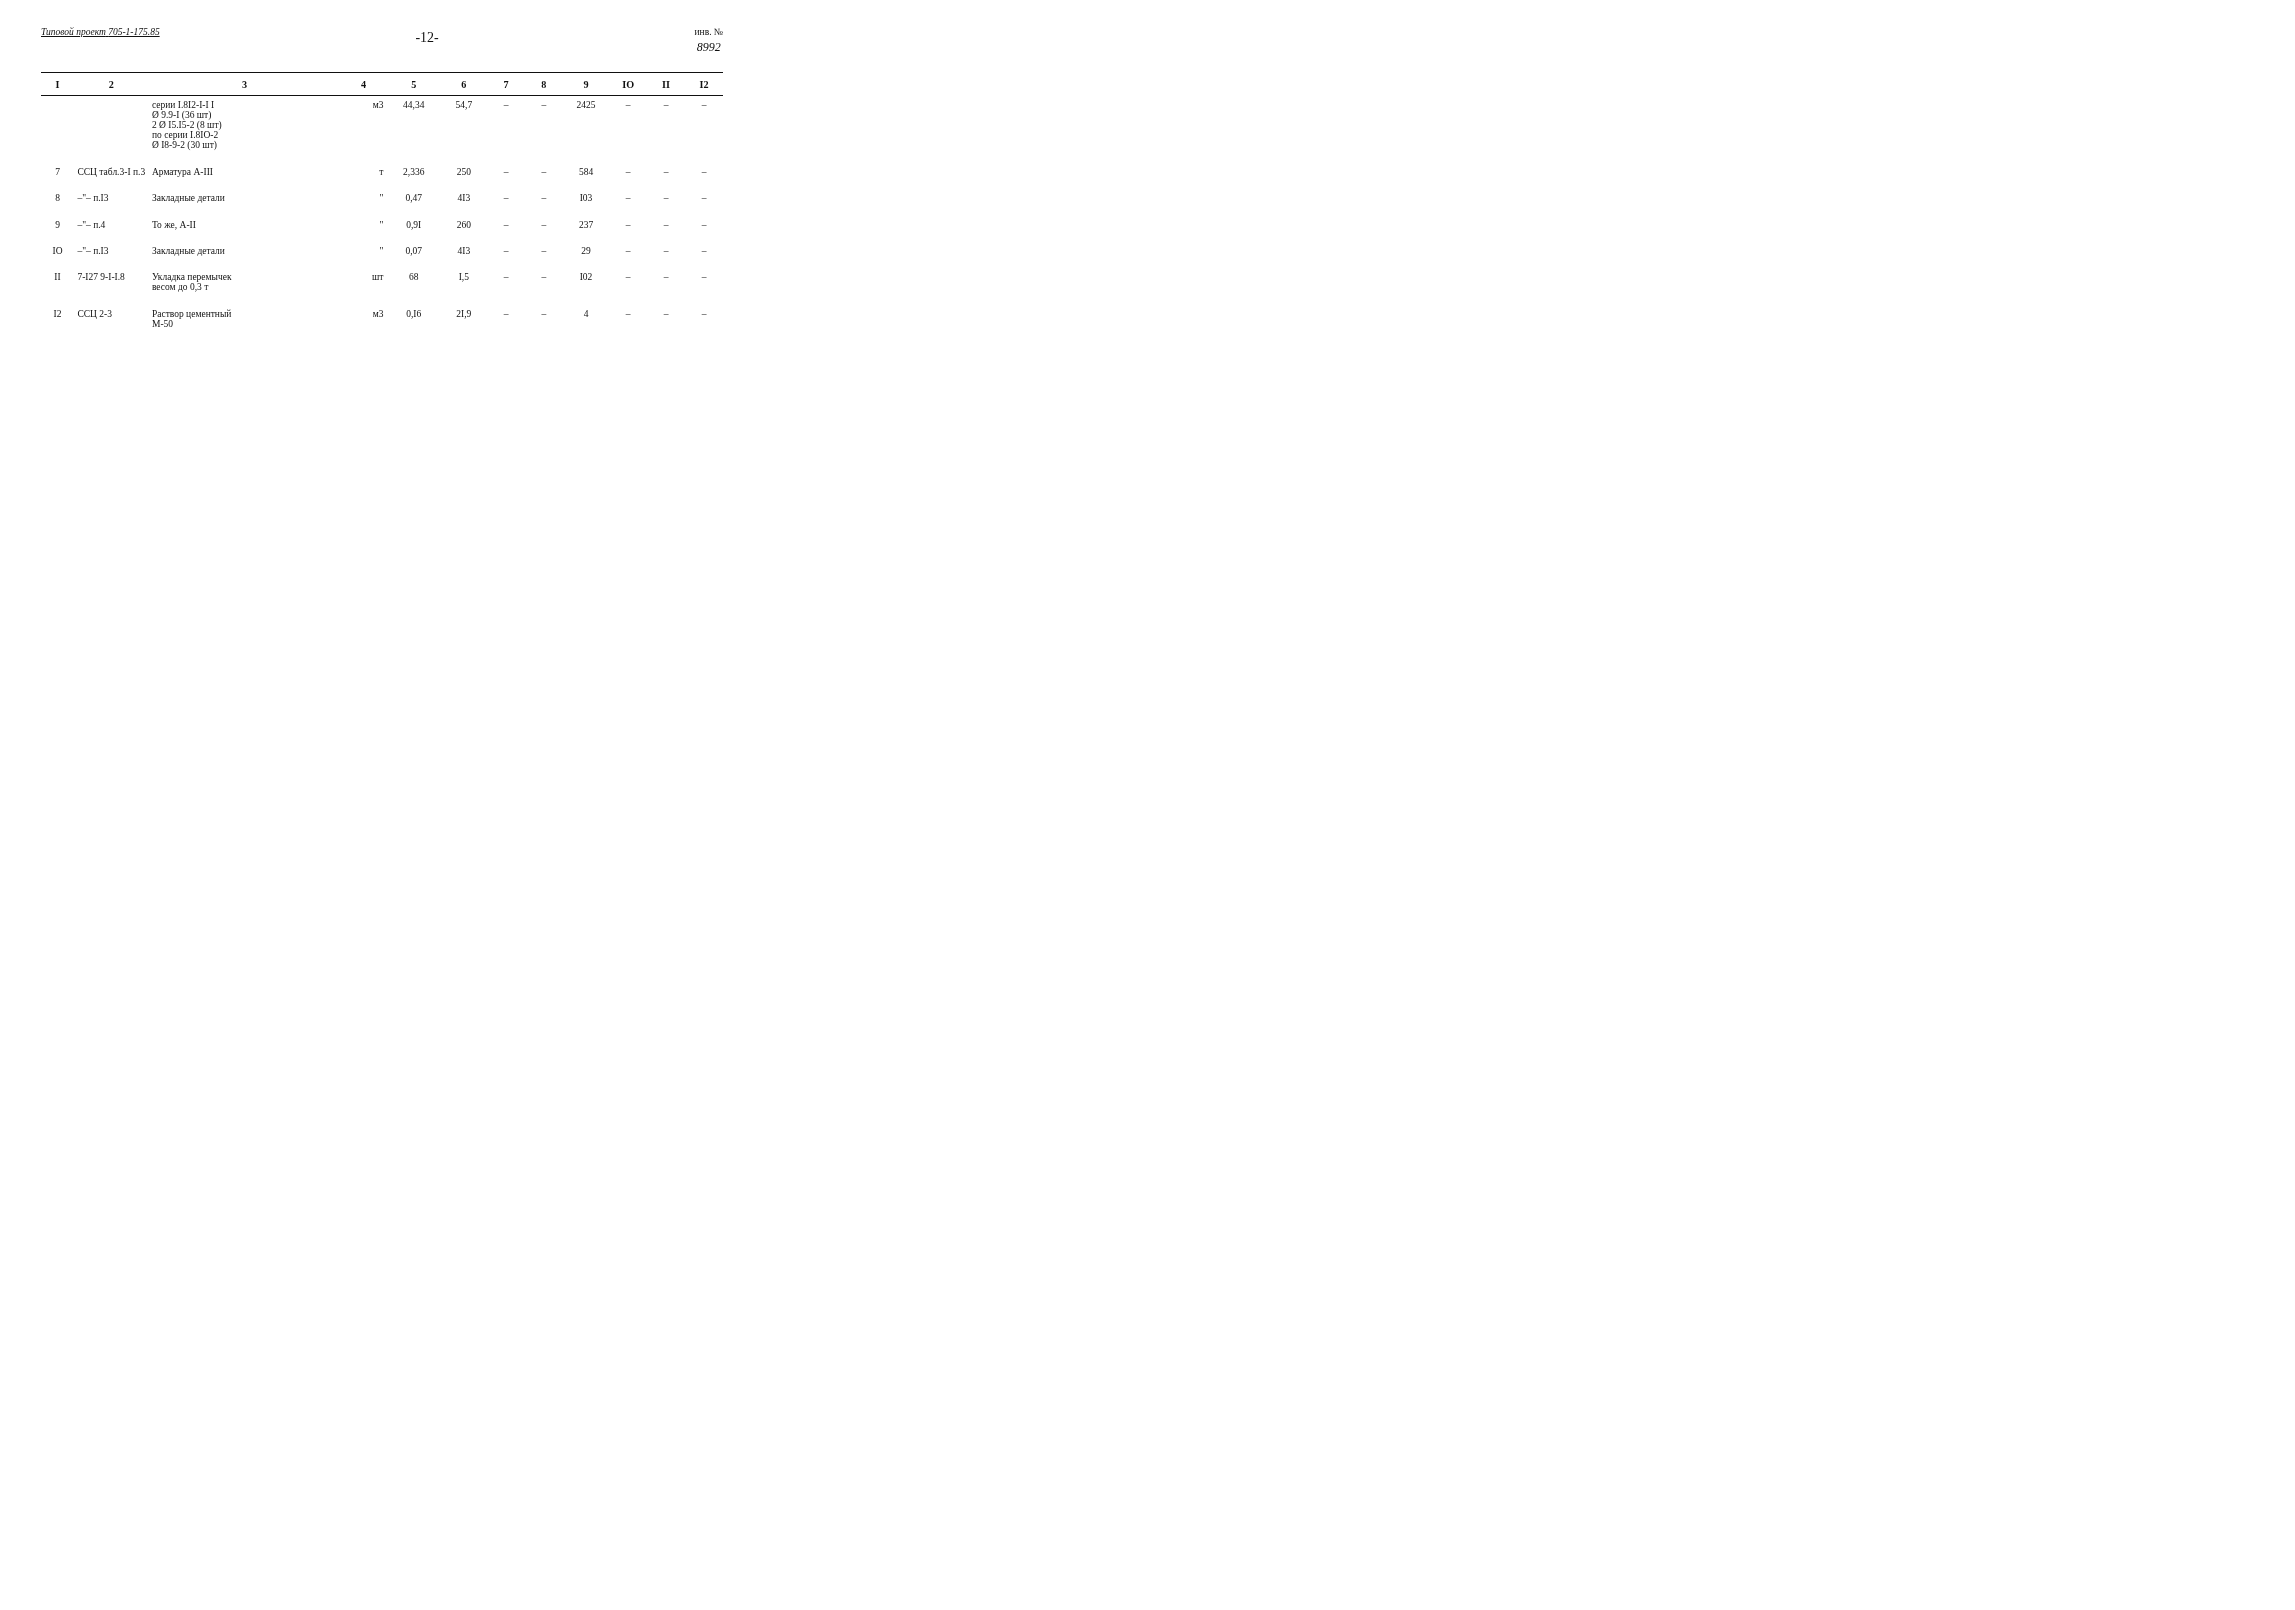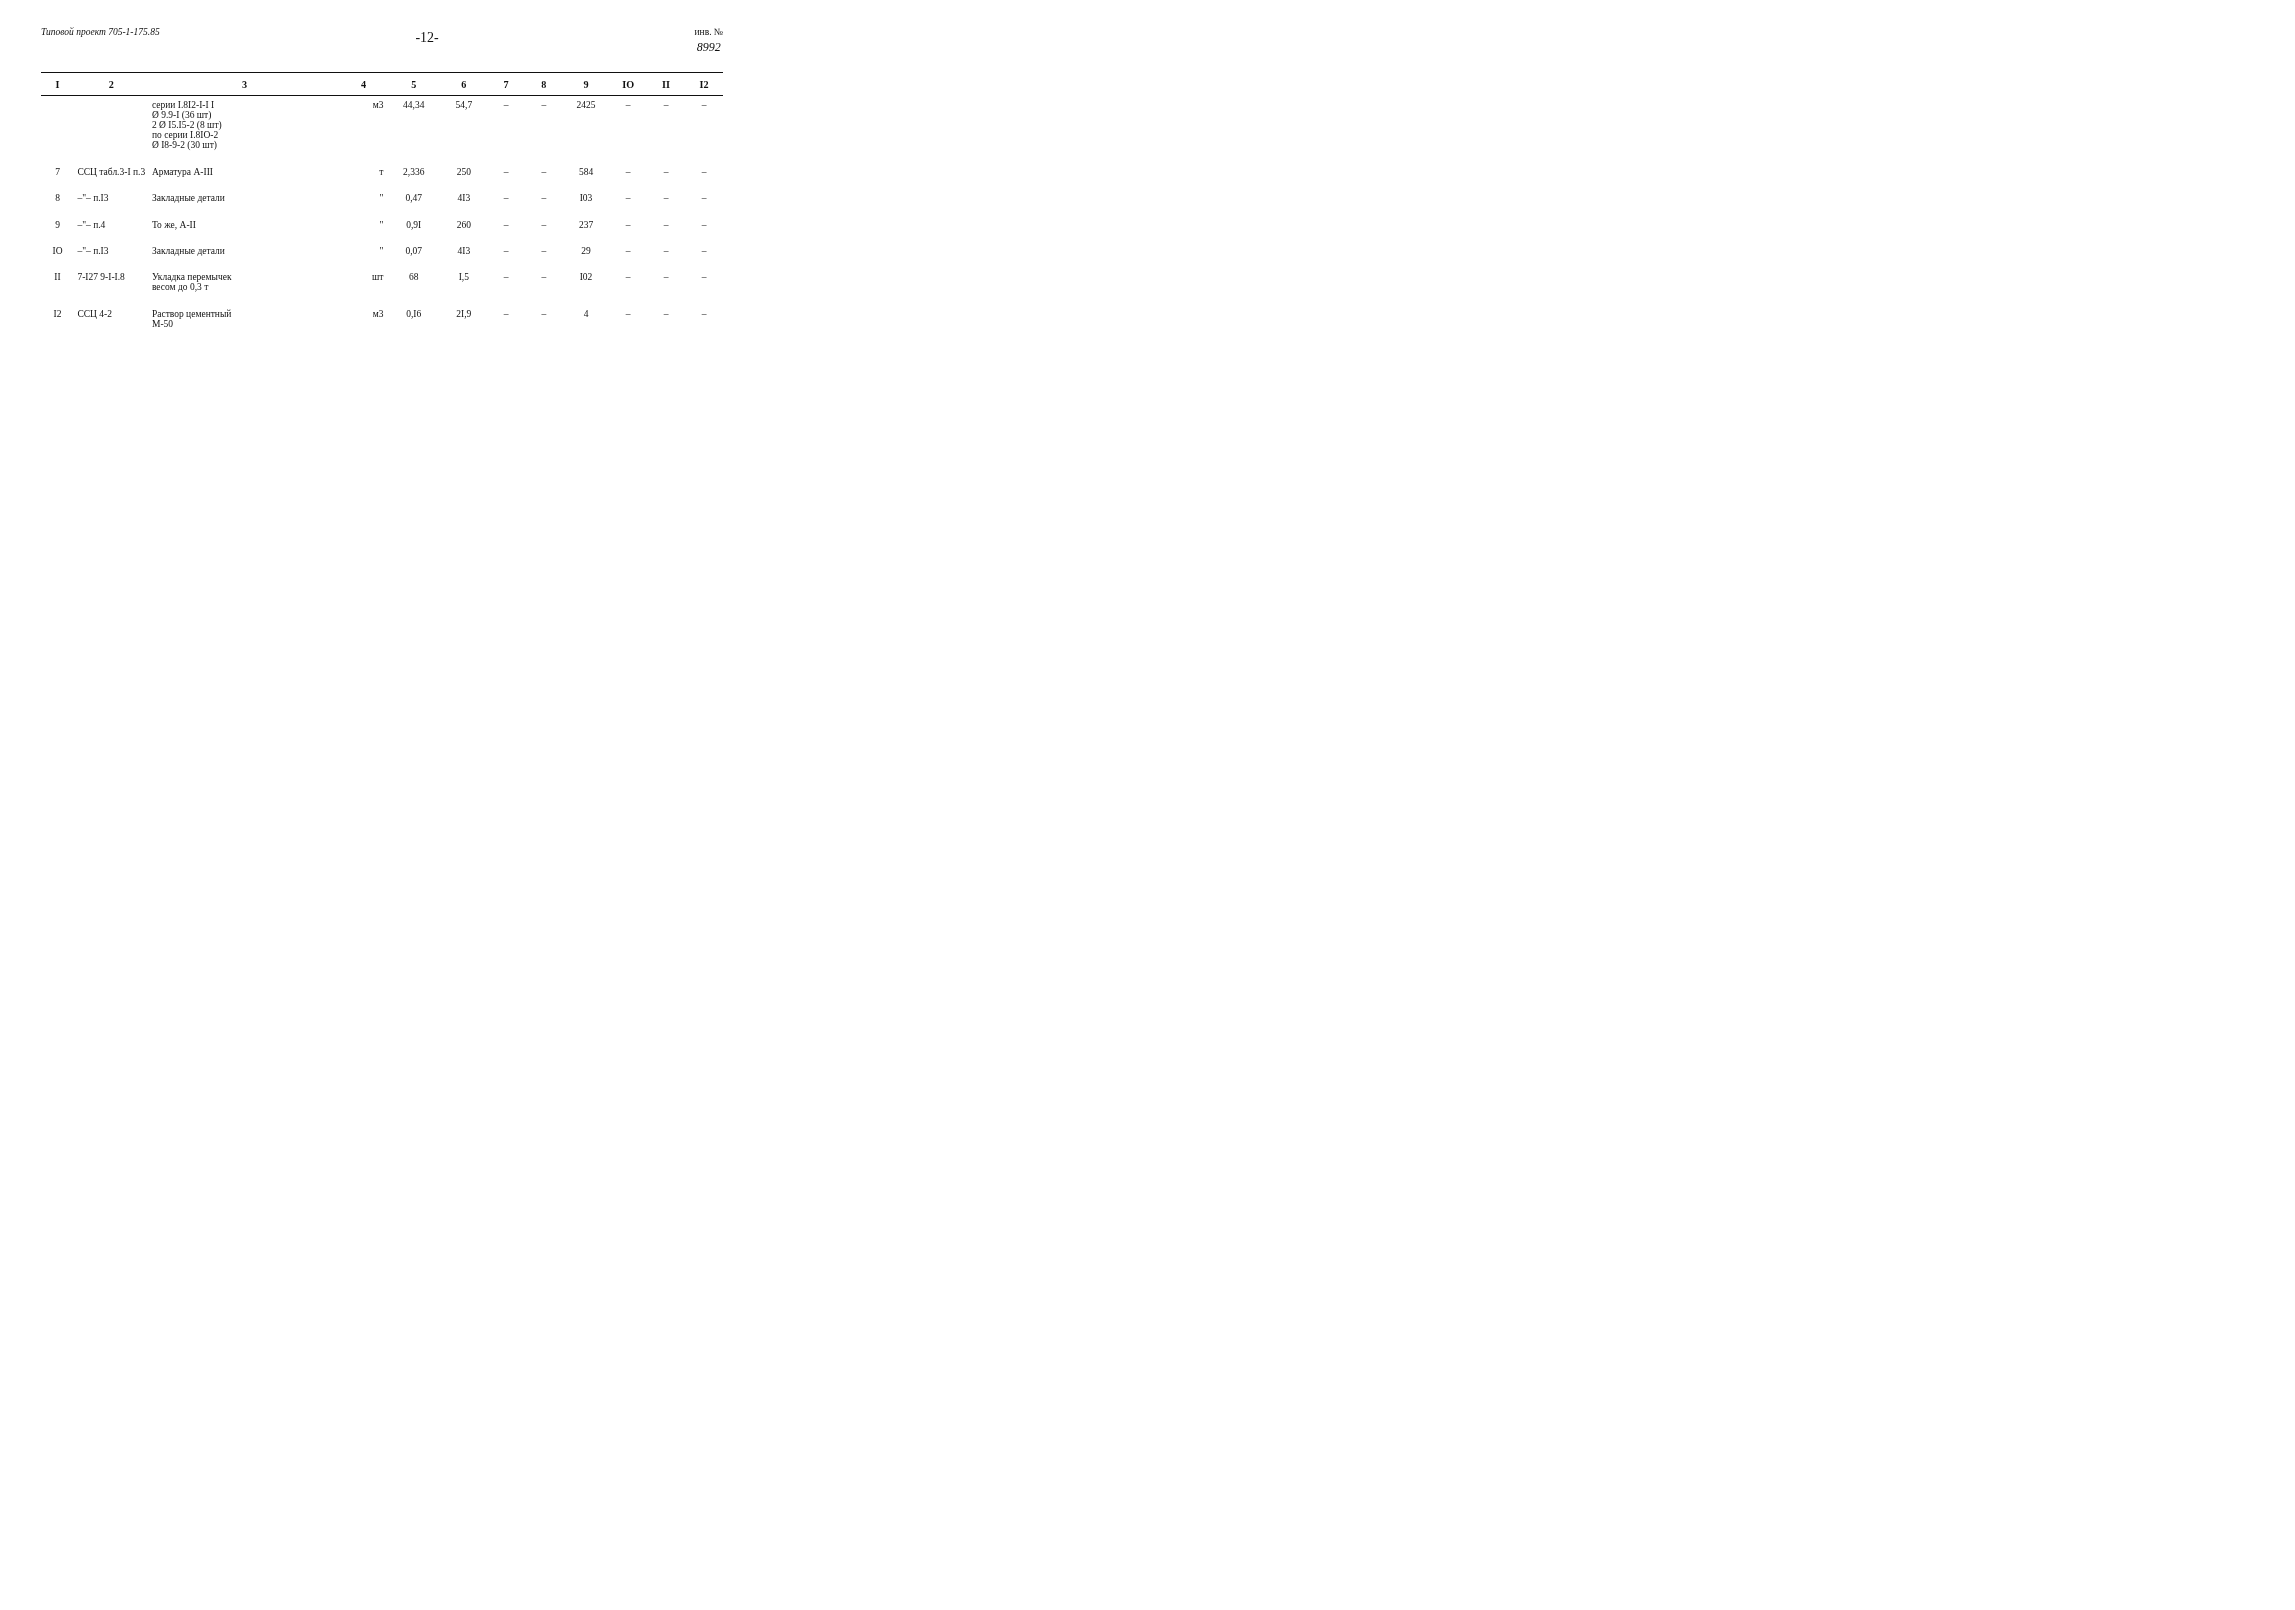--- a/index.html
+++ b/index.html
@@ -22,20 +22,21 @@
       display: flex;
       justify-content: space-between;
       align-items: flex-start;
       margin-bottom: 13.6px;
       padding-bottom: 3.4px;
     }
 
     .header-left {
       font-size: 9.5px;
       font-style: italic;
+      text-decoration: underline;
     }
 
     .header-center {
       font-size: 14px;
       font-weight: normal;
       margin-top: 3px;
     }
 
     .header-right {
       font-size: 9.5px;
@@ -241,21 +242,21 @@
       <td class="col-11">–</td>
       <td class="col-12">–</td>
     </tr>
 
     <tr>
         <td colspan="12" style="padding:4.1px;"></td>
       </tr>
 
     <tr>
       <td class="col-1">I2</td>
-      <td class="col-2 small-text">ССЦ 4-2</td>
+      <td class="col-2 small-text">ССЦ 2-3</td>
       <td class="col-3">Раствор цементный<br>М-50</td>
       <td class="col-4">м3</td>
       <td class="col-5">0,I6</td>
       <td class="col-6">2I,9</td>
       <td class="col-7">–</td>
       <td class="col-8">–</td>
       <td class="col-9">4</td>
       <td class="col-10">–</td>
       <td class="col-11">–</td>
       <td class="col-12">–</td>

